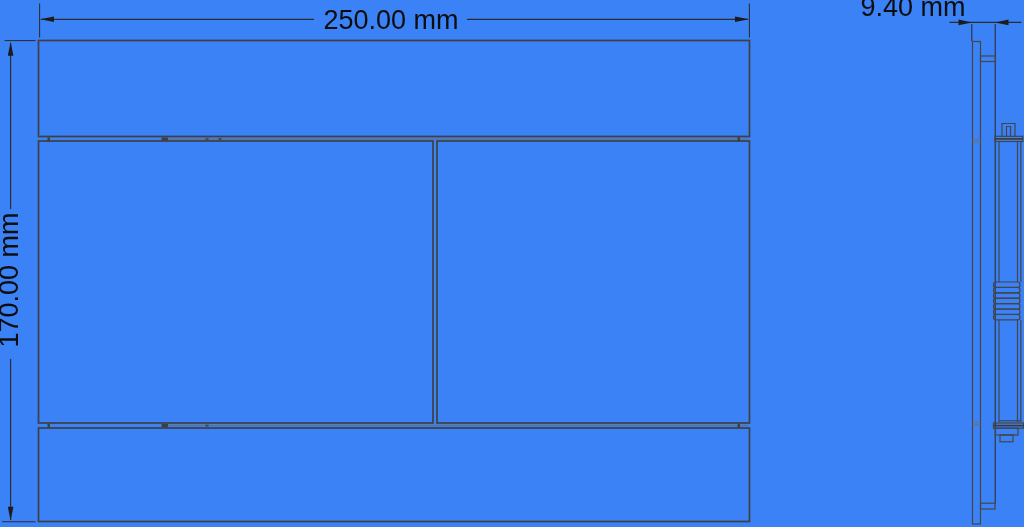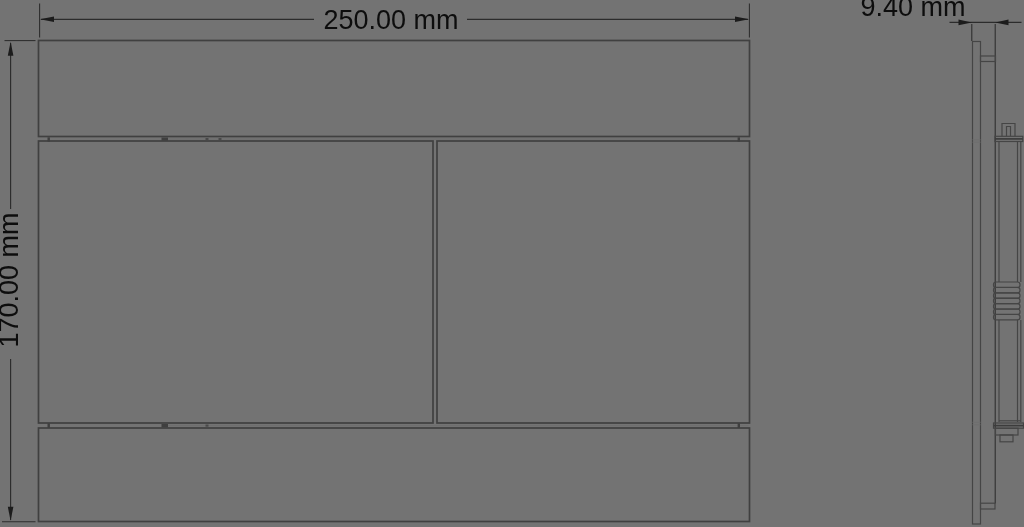--- a/index.html
+++ b/index.html
@@ -7,21 +7,21 @@
     padding: 0;
     background: #ffffff;
     width: 1024px;
     height: 527px;
     overflow: hidden;
   }
   .stage {
     position: relative;
     width: 1024px;
     height: 527px;
-    background: #737373;
+    background: #3b82f6;
   }
   svg { display: block; }
 
   
   .ol   { fill: none; stroke: #404040; stroke-width: 1.7px; }
   .ol2  { fill: none; stroke: #454545; stroke-width: 1.2px; }
   .detail { fill: none; stroke: #6e6e6e; stroke-width: 1px; }
   .darkline { fill: none; stroke: #3c3c3c; stroke-width: 1.7px; }
 
   

